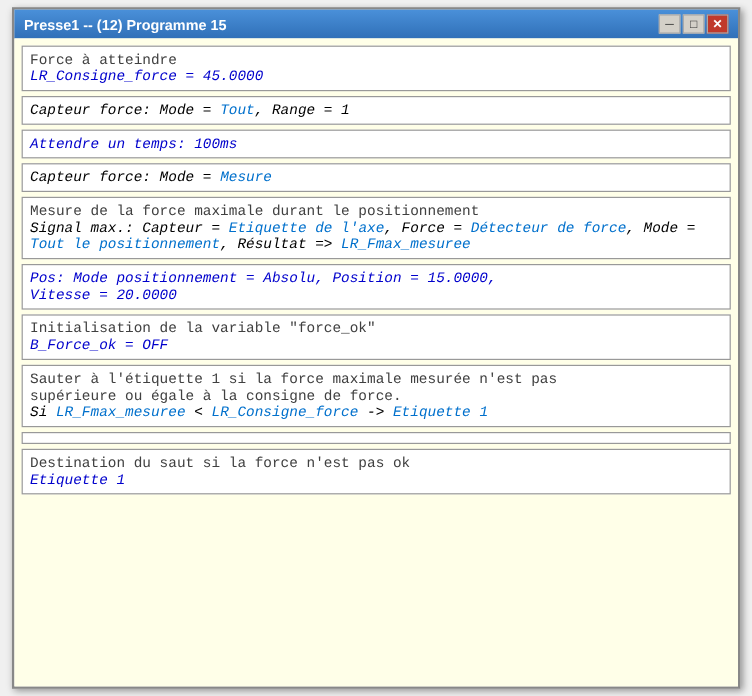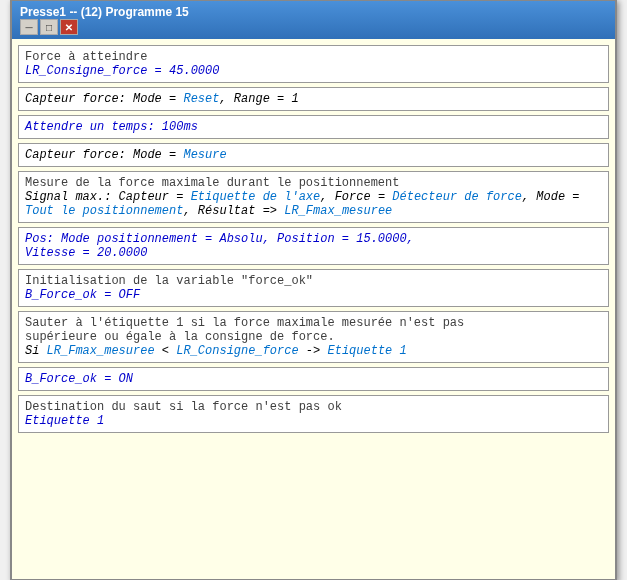--- a/index.html
+++ b/index.html
@@ -18,26 +18,25 @@
       background: #f0f0f0;
       border: 2px solid #888;
       box-shadow: 2px 2px 6px rgba(0,0,0,0.4);
     }
     .titlebar {
       background: linear-gradient(to bottom, #4a90d9, #3070b8);
       color: white;
       padding: 4px 8px;
       display: flex;
       justify-content: space-between;
-      align-items: flex-start;
+      align-items: flex-end;
       font-family: Arial, sans-serif;
       font-size: 12px;
       font-weight: bold;
       user-select: none;
-      flex-direction: column;
     }
     .titlebar-buttons {
       display: flex;
       gap: 2px;
     }
     .titlebar-btn {
       width: 18px;
       height: 16px;
       border: 1px solid #aaa;
       display: flex;
@@ -93,21 +92,21 @@
 
   <div class="content">
 
     <div class="block">
       <div class="block-comment">Force à atteindre</div>
       <div class="block-code blue">LR_Consigne_force = 45.0000</div>
     </div>
 
     <div class="block">
       <div class="block-code">
-        <span>Capteur force: Mode = </span><span class="highlight-blue">Reset</span><span>, Range = 1</span>
+        <span>Capteur force: Mode = </span><span class="highlight-blue">Tout</span><span>, Range = 1</span>
       </div>
     </div>
 
     <div class="block">
       <div class="block-code blue">Attendre un temps: 100ms</div>
     </div>
 
     <div class="block">
       <div class="block-code">
         <span>Capteur force: Mode = </span><span class="highlight-blue">Mesure</span>
@@ -131,21 +130,20 @@
     </div>
 
     <div class="block">
       <div class="block-comment">Sauter à l'étiquette 1 si la force maximale mesurée n'est pas<br>supérieure ou égale à la consigne de force.</div>
       <div class="block-code">
         <span>Si </span><span class="highlight-blue">LR_Fmax_mesuree</span><span> &lt; </span><span class="highlight-blue">LR_Consigne_force</span><span> -&gt; </span><span class="highlight-blue">Etiquette 1</span>
       </div>
     </div>
 
     <div class="block">
-      <div class="block-code blue">B_Force_ok = ON</div>
     </div>
 
     <div class="block">
       <div class="block-comment">Destination du saut si la force n'est pas ok</div>
       <div class="block-code blue">Etiquette 1</div>
     </div>
 
 
   </div>
 </div>

